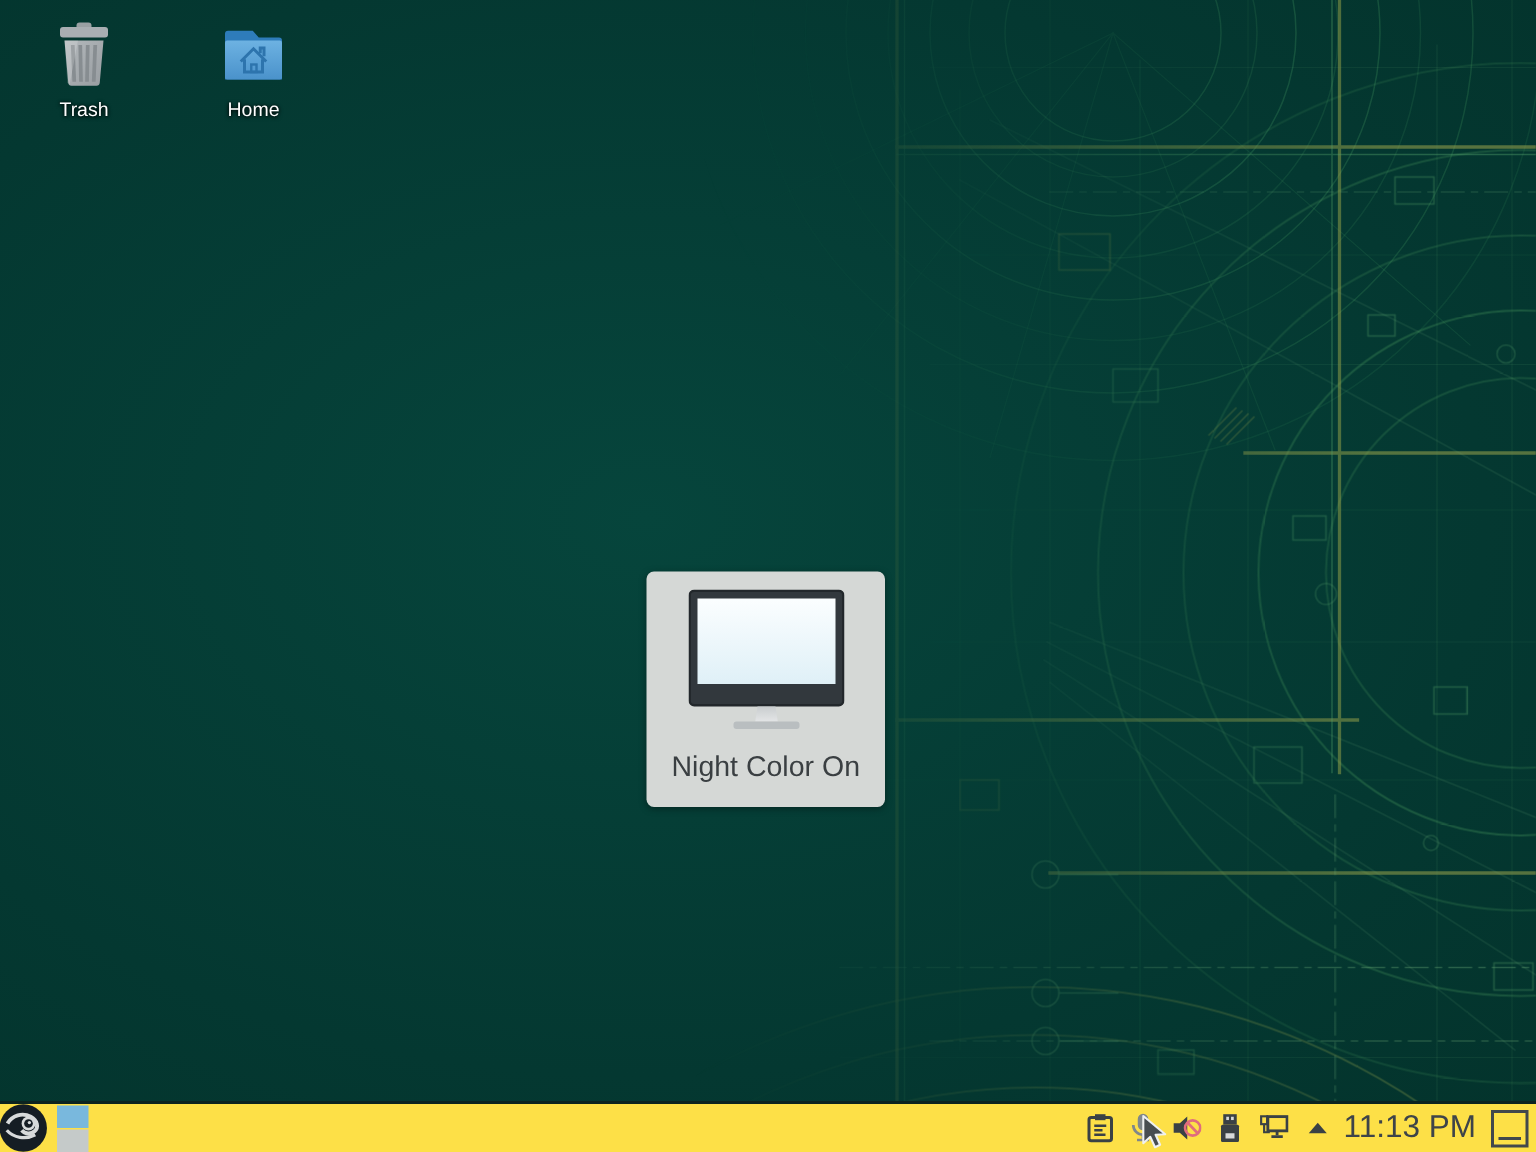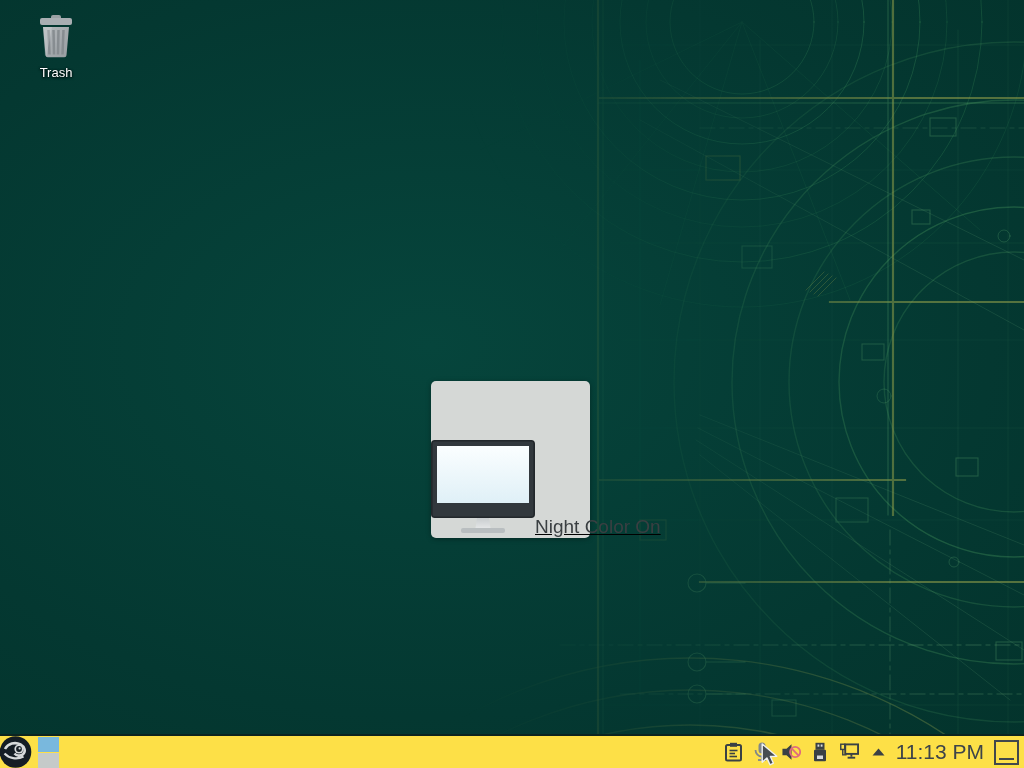--- a/index.html
+++ b/index.html
@@ -27,21 +27,21 @@
     text-shadow: 0 1px 3px rgba(0,0,0,.95), 0 0 2px rgba(0,0,0,.8);
   }
   #icon-trash { left: 18px; top: 12px; text-align: center; }
   #icon-home  { left: 131px; top: 12px; }
 
   
   .osd {
     position: absolute; left: 431px; top: 381px; width: 159px; height: 157px;
     background: #d5d8d6; border-radius: 5px;
     box-shadow: 0 1px 5px rgba(0,0,0,.35);
-    display: flex; align-items: flex-end; text-decoration: underline;
+    display: flex; flex-direction: column; align-items: center;
   }
   .osd .monitor-wrap { margin-top: 12px; }
   .osd .osd-label { margin-top: 9px; font-size: 19px; color: #3a3f42; white-space: nowrap; }
 
   
   .panel {
     position: absolute; left: 0; bottom: 0; width: 1024px; height: 32px;
     background: #fde047; border-top: 2px solid #0c2420;
     display: flex; align-items: center; z-index: 10;
   }
@@ -204,20 +204,39 @@
         <line x1="16.5" y1="18" x2="17.5" y2="42.5"></line>
         <line x1="21.5" y1="18" x2="22" y2="42.5"></line>
         <line x1="26.5" y1="18" x2="26" y2="42.5"></line>
         <line x1="31.5" y1="18" x2="30.5" y2="42.5"></line>
       </g>
       <path d="M11 15 L20 15 L14.5 44 l-1.6 -0.6 Z" fill="#ffffff" opacity="0.18"></path>
     </svg>
     <span class="di-label">Trash</span>
   </div>
 
+  <div class="desktop-icon" id="icon-home">
+    <svg width="48" height="48" viewBox="0 0 48 48">
+      <defs>
+        <linearGradient id="fg" x1="0" y1="0" x2="0" y2="1">
+          <stop offset="0" stop-color="#6db2e2"></stop>
+            <stop offset="1" stop-color="#4a92cb"></stop>
+        </linearGradient>
+      </defs>
+      <path d="M5 41 V10.5 a2 2 0 0 1 2 -2 h16.5 l4 4.5 H41 a2 2 0 0 1 2 2 V41 Z" fill="#2e7cba"></path>
+      <rect x="5" y="15" width="38" height="26" rx="1.5" fill="url(#fg)"></rect>
+      <g stroke="#2d74ad" stroke-width="2" fill="none">
+        <path d="M15.5 29 L24 20.5 L32.5 29"></path>
+        <path d="M18 27.5 V36 H30 V27.5"></path>
+        <path d="M28.5 23.5 v-3.5 h2.5 v5.5"></path>
+        <rect x="22.5" y="31" width="3.5" height="5" stroke-width="1.6"></rect>
+      </g>
+    </svg>
+    <span class="di-label">Home</span>
+  </div>
 
   <div class="osd">
     <div class="monitor-wrap">
       <svg width="104" height="94" viewBox="0 0 104 94">
         <defs>
           <linearGradient id="scr" x1="0" y1="0" x2="0" y2="1">
             <stop offset="0" stop-color="#fbfeff"></stop>
               <stop offset="1" stop-color="#dff0f7"></stop>
           </linearGradient>
           <linearGradient id="nck" x1="0" y1="0" x2="0" y2="1">

